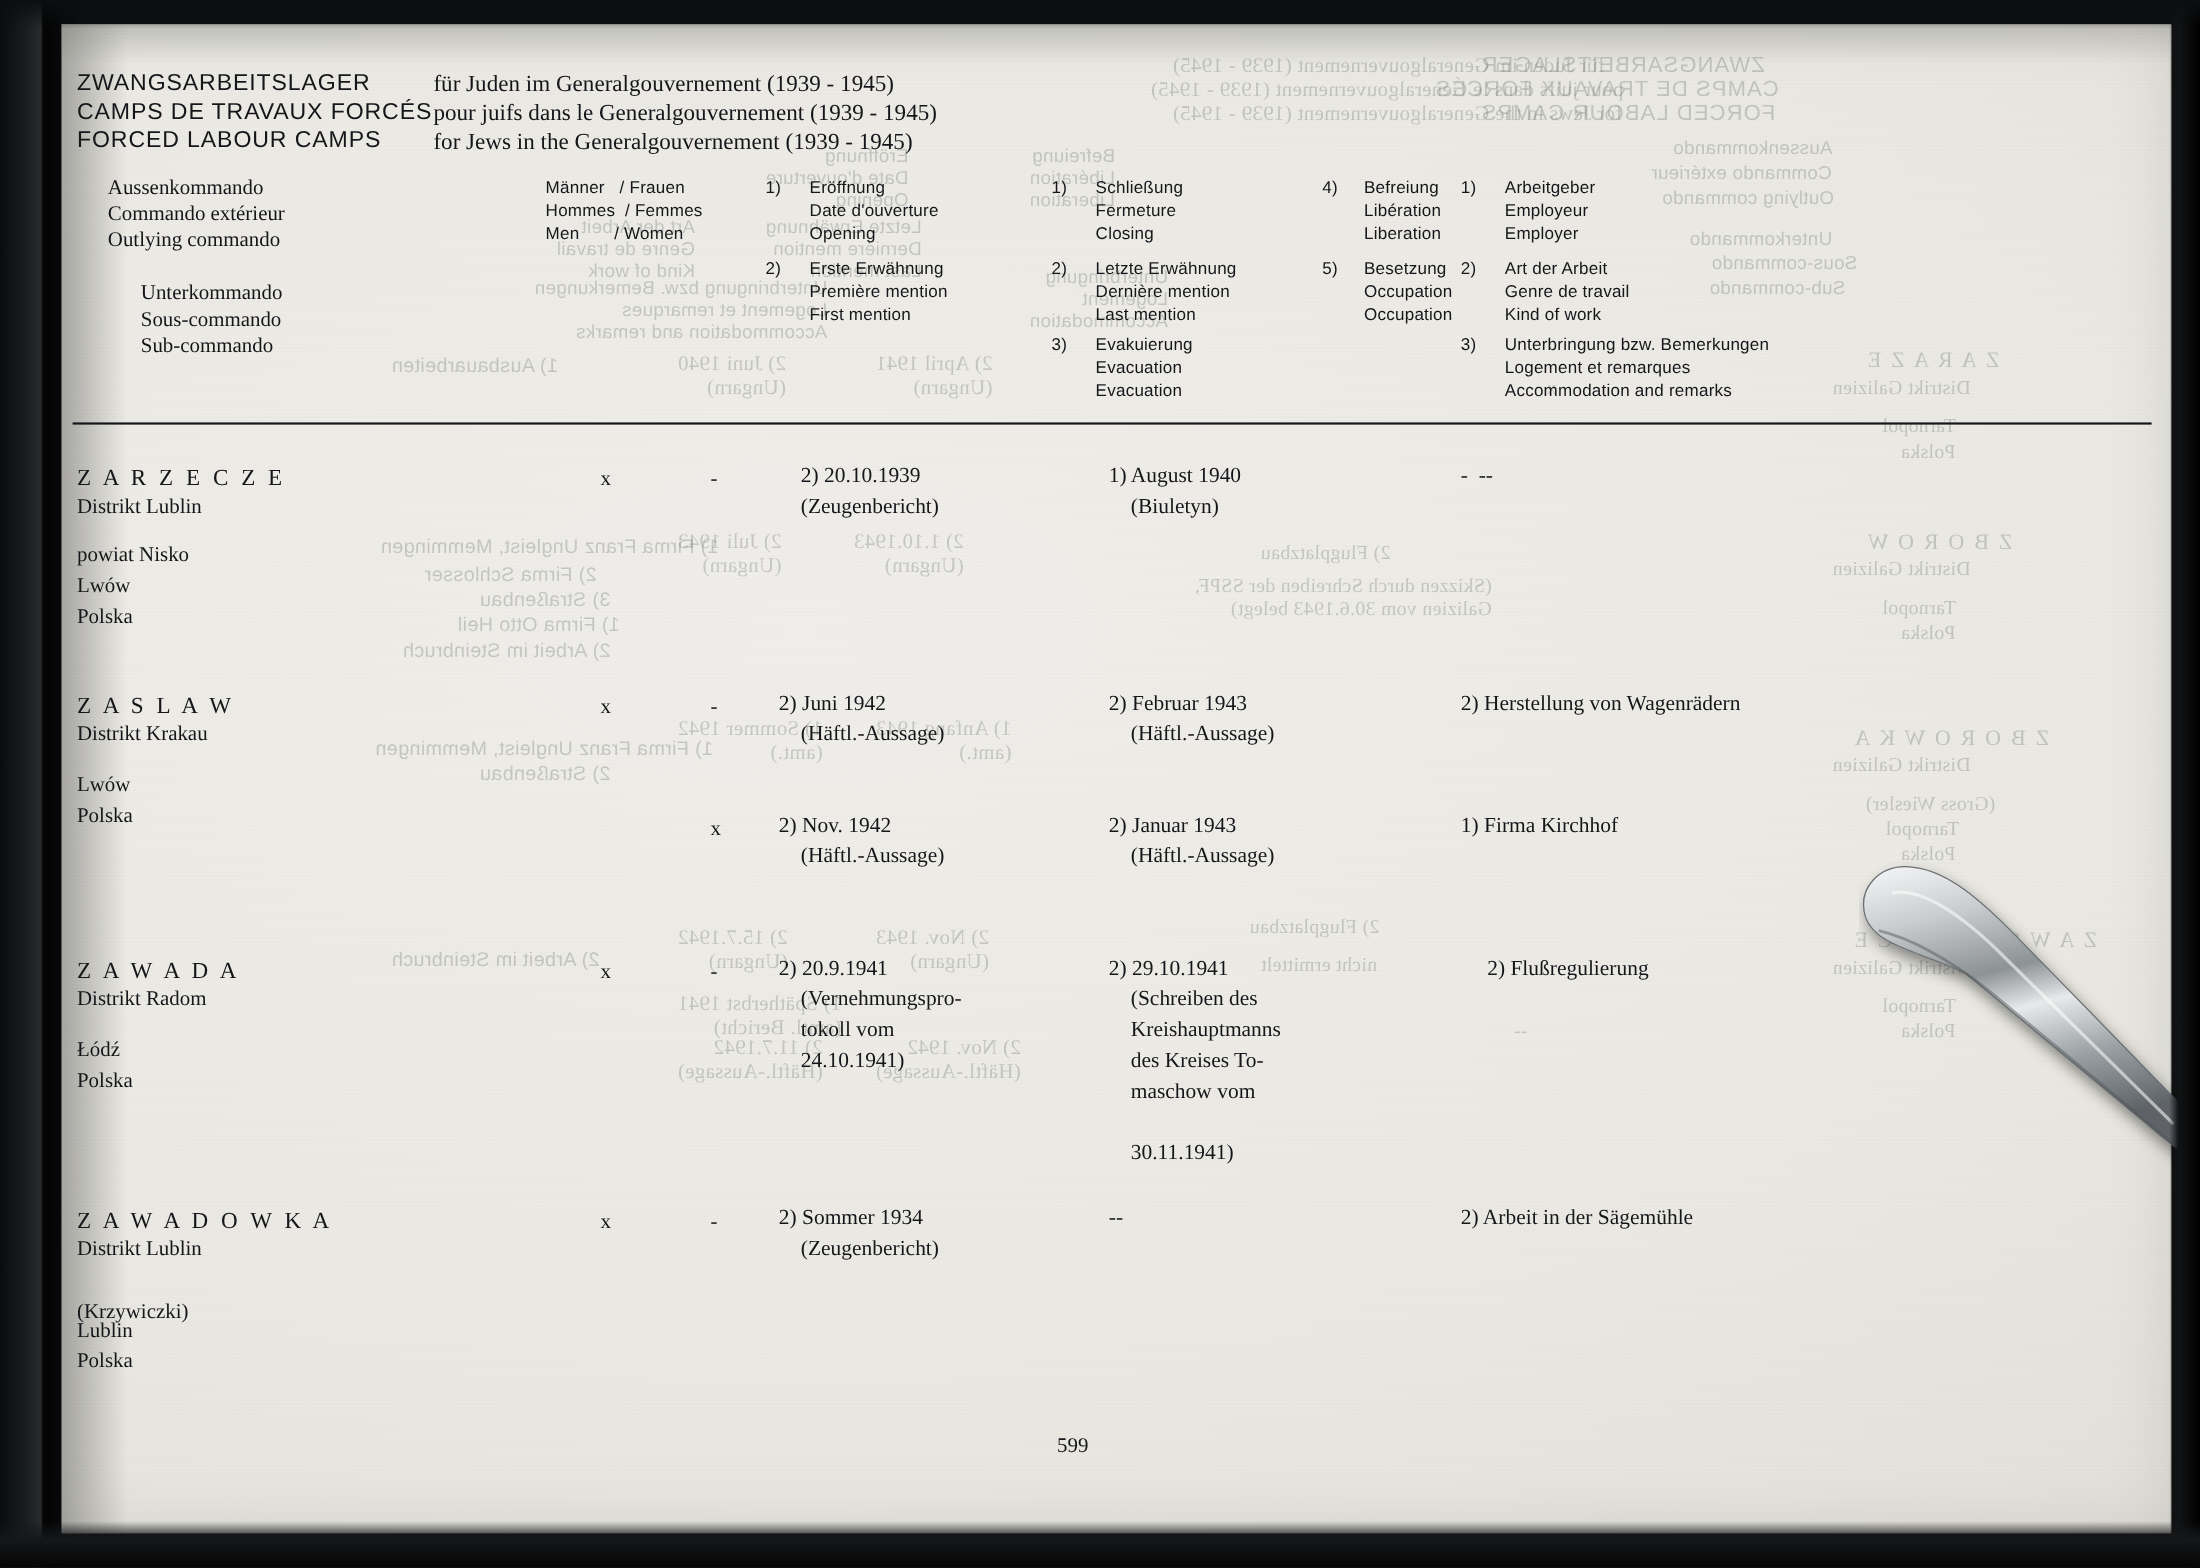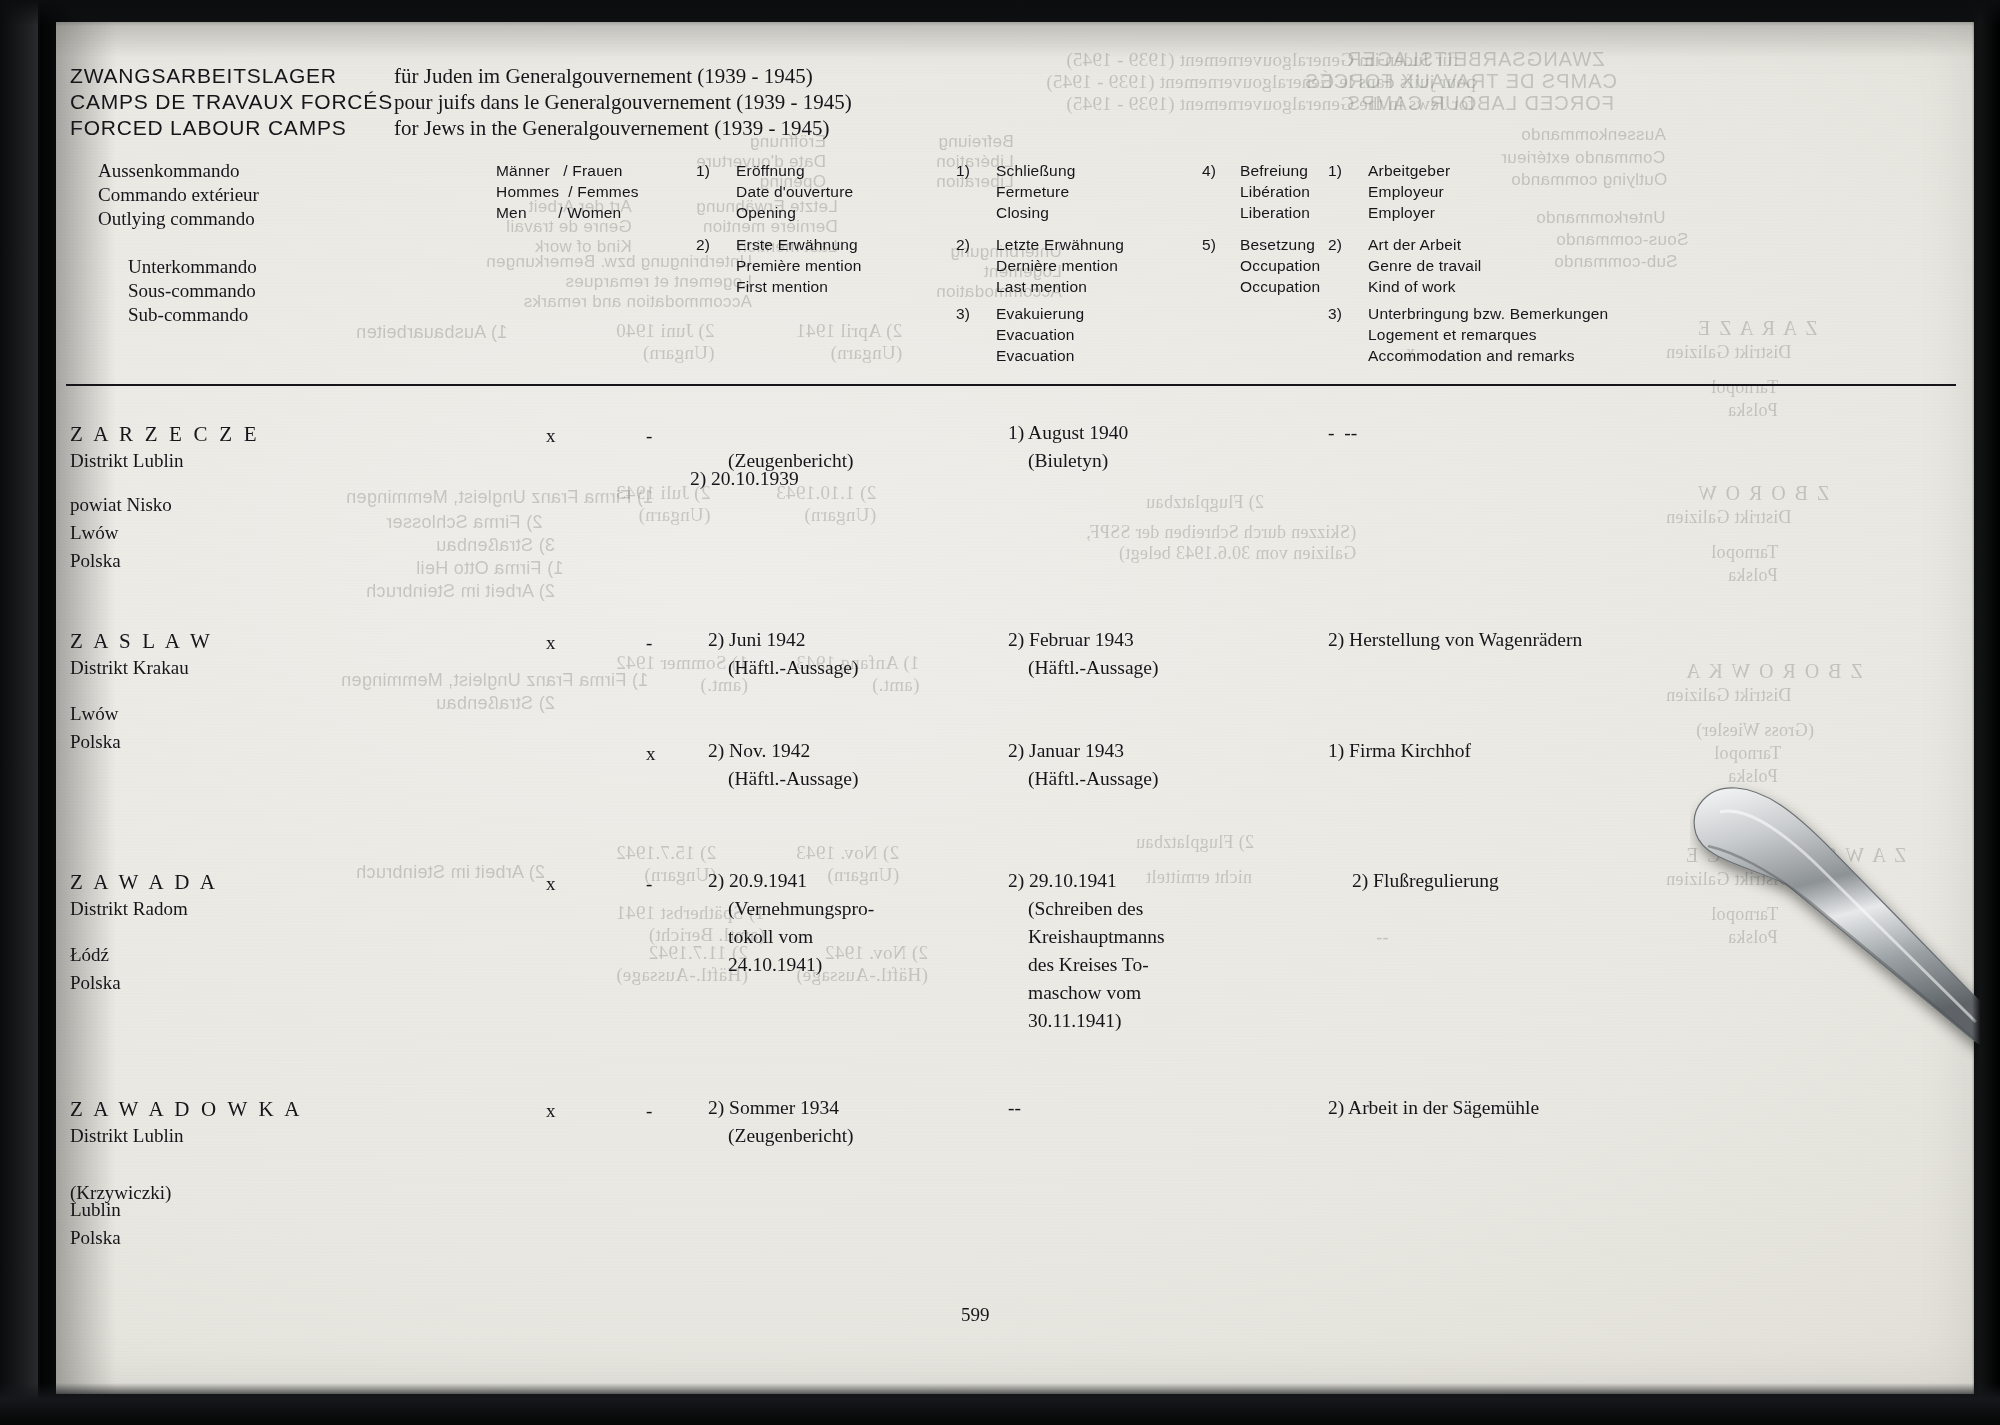--- a/index.html
+++ b/index.html
@@ -336,21 +336,21 @@
     <div>
       <div class="txt serif camp-name" style="left:14px; top:400px;">Z A R Z E C Z E</div>
       <div class="txt serif camp-sub" style="left:14px; top:428px;">Distrikt Lublin</div>
       <div class="txt serif camp-sub" style="left:14px; top:472px;">powiat Nisko</div>
       <div class="txt serif camp-sub" style="left:14px; top:500px;">Lwów</div>
       <div class="txt serif camp-sub" style="left:14px; top:528px;">Polska</div>
 
       <div class="txt serif mark" style="left:490px; top:403px;">x</div>
       <div class="txt serif mark" style="left:590px; top:403px;">-</div>
 
-      <div class="txt serif cell" style="left:634px; top:400px;margin-top:46px;">2) 20.10.1939</div>
+      <div class="txt serif cell" style="left:672px; top:400px;">2) 20.10.1939</div>
       <div class="txt serif cell" style="left:672px; top:428px;">(Zeugenbericht)</div>
 
       <div class="txt serif cell" style="left:952px; top:400px;">1) August 1940</div>
       <div class="txt serif cell" style="left:972px; top:428px;">(Biuletyn)</div>
 
       <div class="txt serif cell" style="left:1272px; top:400px;">-  --</div>
     </div>
 
     <div>
       <div class="txt serif camp-name" style="left:14px; top:607px;">Z A S L A W</div>
@@ -389,21 +389,21 @@
       <div class="txt serif cell" style="left:652px; top:848px;">2) 20.9.1941</div>
       <div class="txt serif cell" style="left:672px; top:876px;">(Vernehmungspro-</div>
       <div class="txt serif cell" style="left:672px; top:904px;">tokoll vom</div>
       <div class="txt serif cell" style="left:672px; top:932px;">24.10.1941)</div>
 
       <div class="txt serif cell" style="left:952px; top:848px;">2) 29.10.1941</div>
       <div class="txt serif cell" style="left:972px; top:876px;">(Schreiben des</div>
       <div class="txt serif cell" style="left:972px; top:904px;">Kreishauptmanns</div>
       <div class="txt serif cell" style="left:972px; top:932px;">des Kreises To-</div>
       <div class="txt serif cell" style="left:972px; top:960px;">maschow vom</div>
-      <div class="txt serif cell" style="left:972px; top:988px;">30.11.1941)</div>
+      <div class="txt serif cell" style="left:972px; top:1016px;">30.11.1941)</div>
 
       <div class="txt serif cell" style="left:1272px; top:848px;margin-left:24px;">2) Flußregulierung</div>
     </div>
 
     <div>
       <div class="txt serif camp-name" style="left:14px; top:1075px;">Z A W A D O W K A</div>
       <div class="txt serif camp-sub" style="left:14px; top:1103px;">Distrikt Lublin</div>
       <div class="txt serif camp-sub" style="left:14px; top:1149px;margin-top:11px;">(Krzywiczki)</div>
       <div class="txt serif camp-sub" style="left:14px; top:1177px;">Lublin</div>
       <div class="txt serif camp-sub" style="left:14px; top:1205px;">Polska</div>

